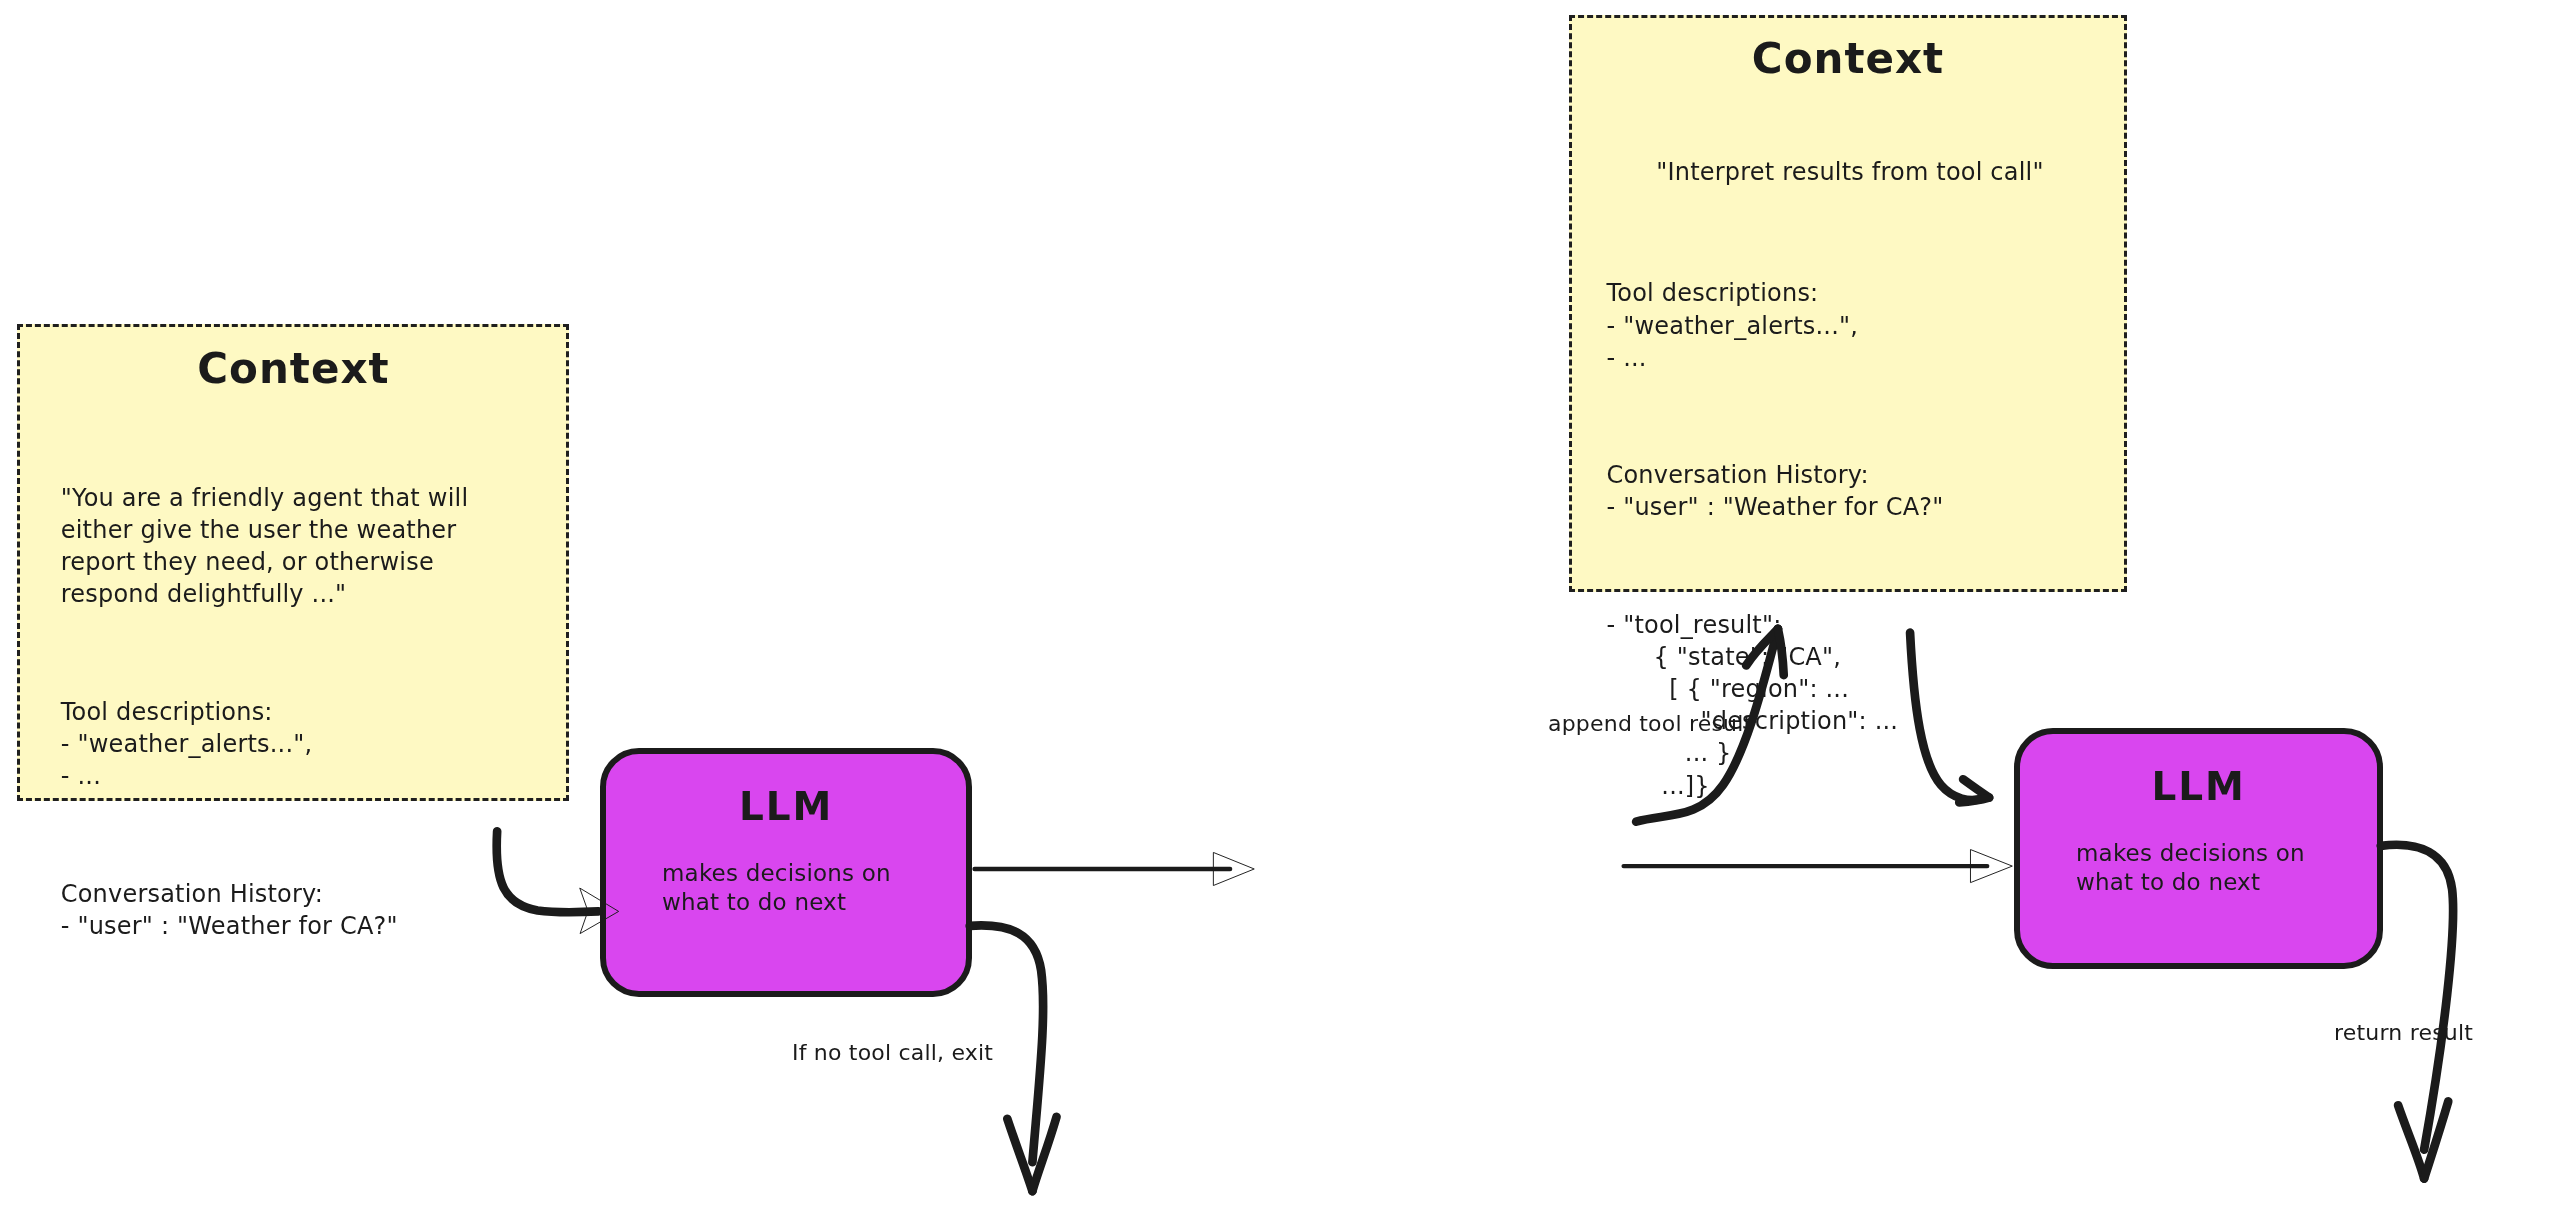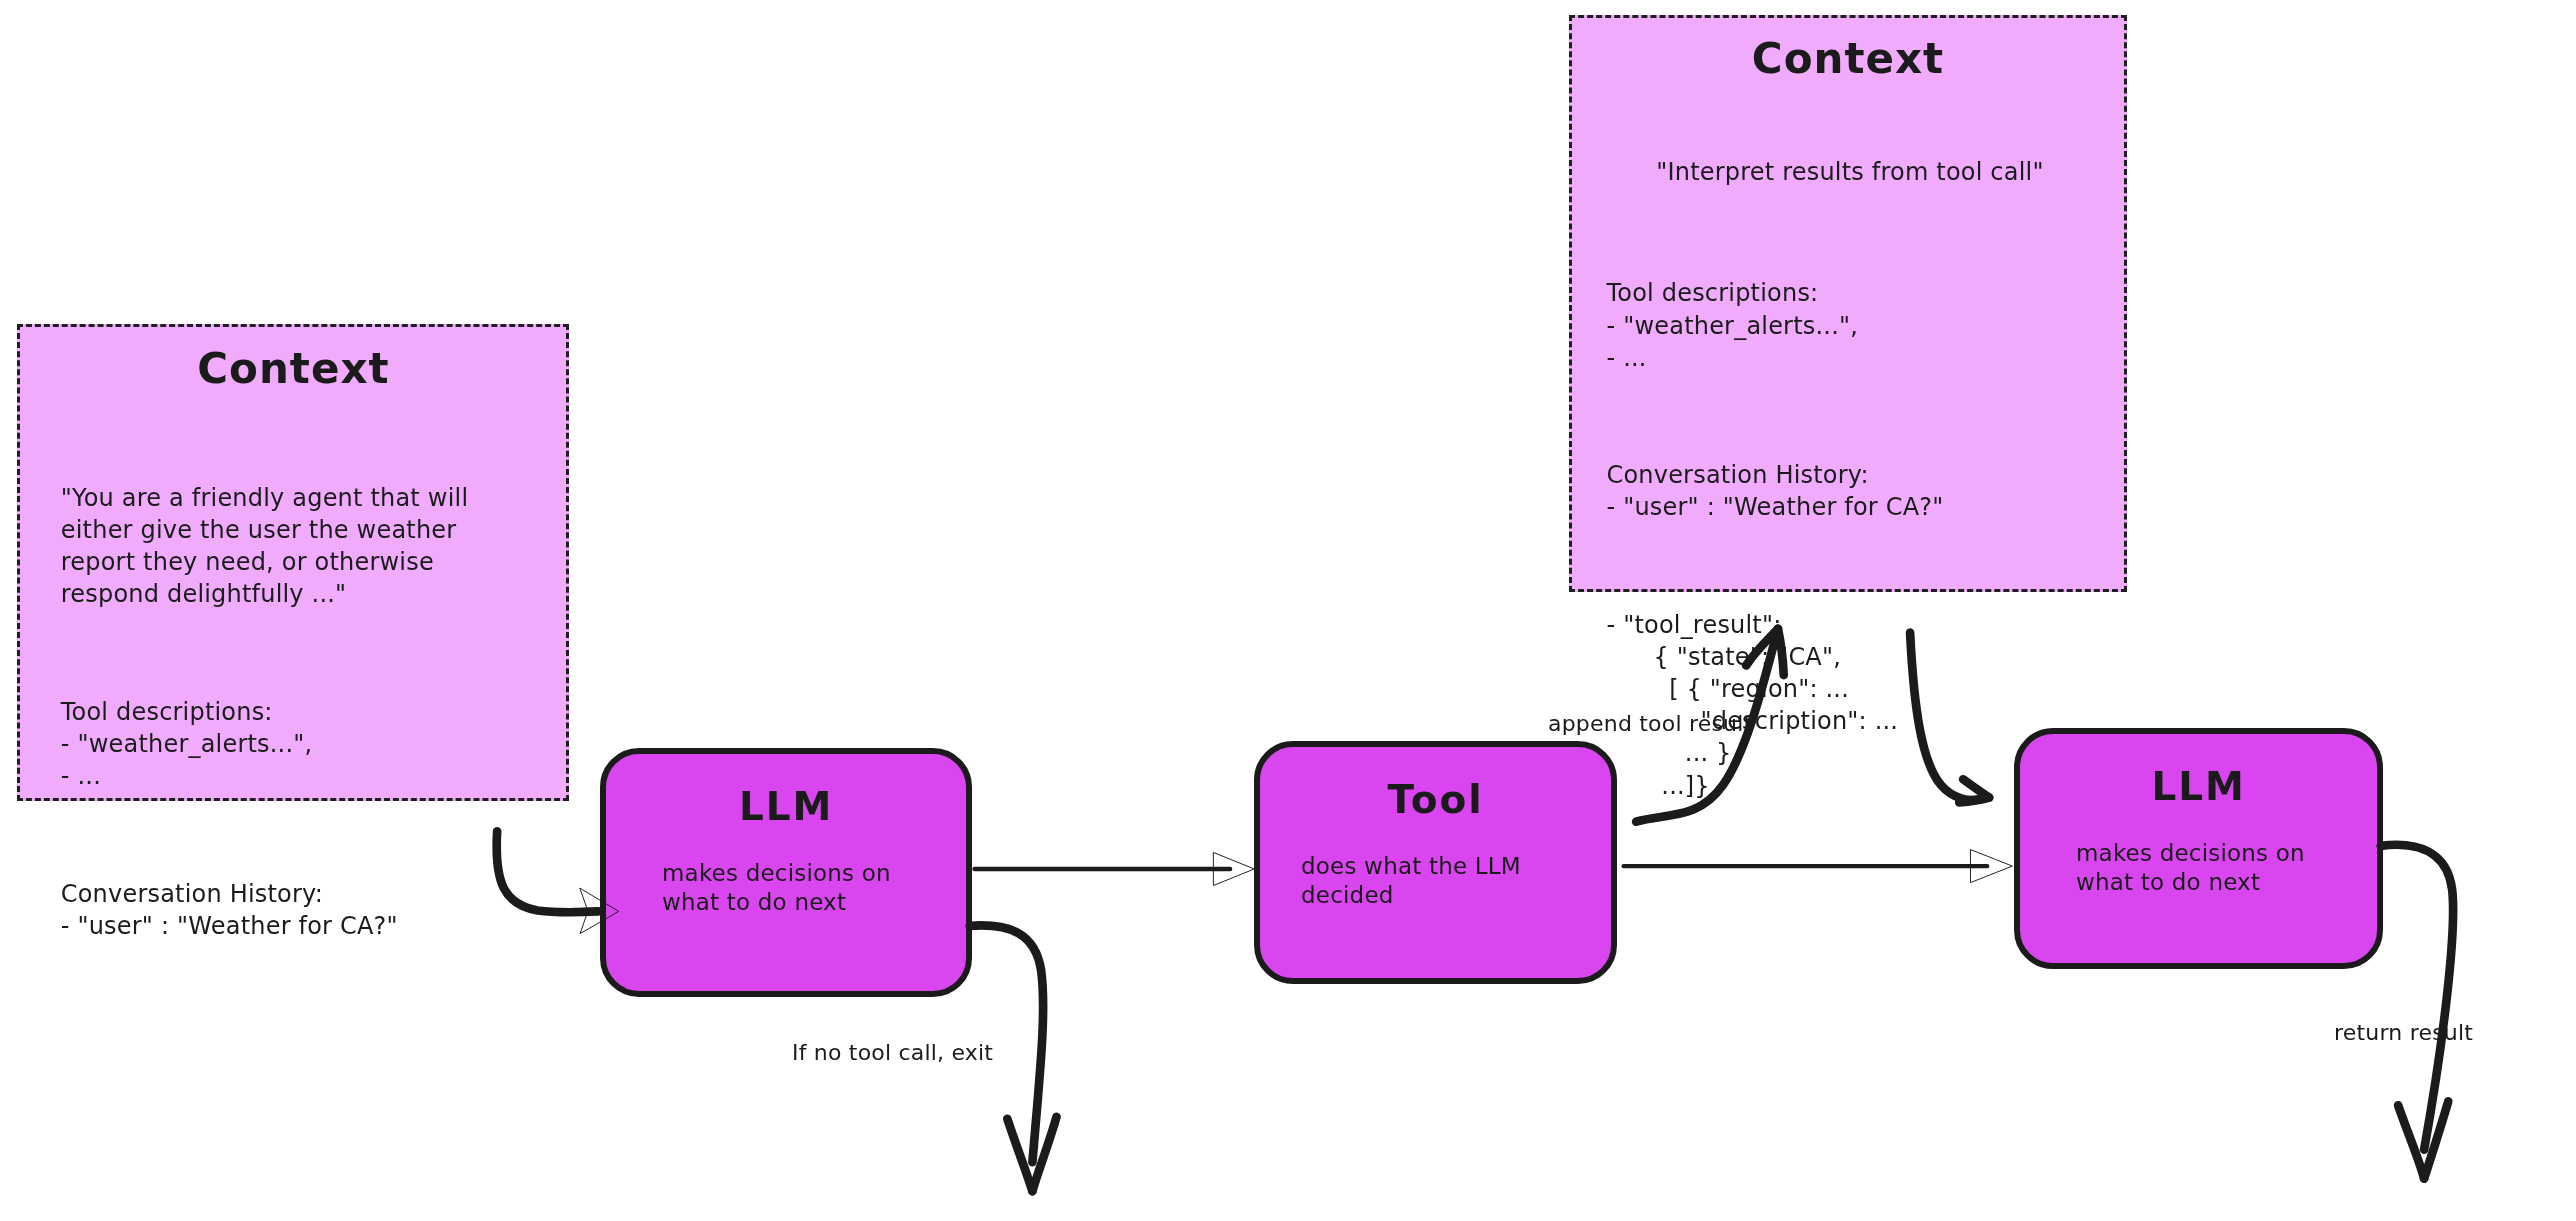--- a/index.html
+++ b/index.html
@@ -20,21 +20,21 @@
   .hand {
     font-family: "DejaVu Sans", sans-serif;
     color: #1b1b1b;
     letter-spacing: 0.2px;
   }
 
   
   .ctx-box {
     position: absolute;
     border: 3.9px dashed #1f1f1f;
-    background: #f0abfc;
+    background: #fef9c3;
     box-sizing: border-box;
   }
   .ctx-title {
     text-align: center;
     font-size: 42px;
     font-weight: 700;
     color: #1b1b1b;
     letter-spacing: 1px;
     line-height: 1.1;
   }
@@ -163,25 +163,20 @@
        ...]}</div>
     </div>
   </div>
 
   <div class="node" id="node-llm1">
     <div class="node-title hand">LLM</div>
     <div class="node-sub hand">makes decisions on
 what to do next</div>
   </div>
 
-  <div class="node" id="node-tool">
-    <div class="node-title hand">Tool</div>
-    <div class="node-sub hand">does what the LLM
-decided</div>
-  </div>
 
   <div class="node" id="node-llm2">
     <div class="node-title hand">LLM</div>
     <div class="node-sub hand">makes decisions on
 what to do next</div>
   </div>
 
   <div class="edge-label hand" id="lbl-exit">If no tool call, exit</div>
   <div class="edge-label hand" id="lbl-append">append tool result</div>
   <div class="edge-label hand" id="lbl-return">return result</div>

